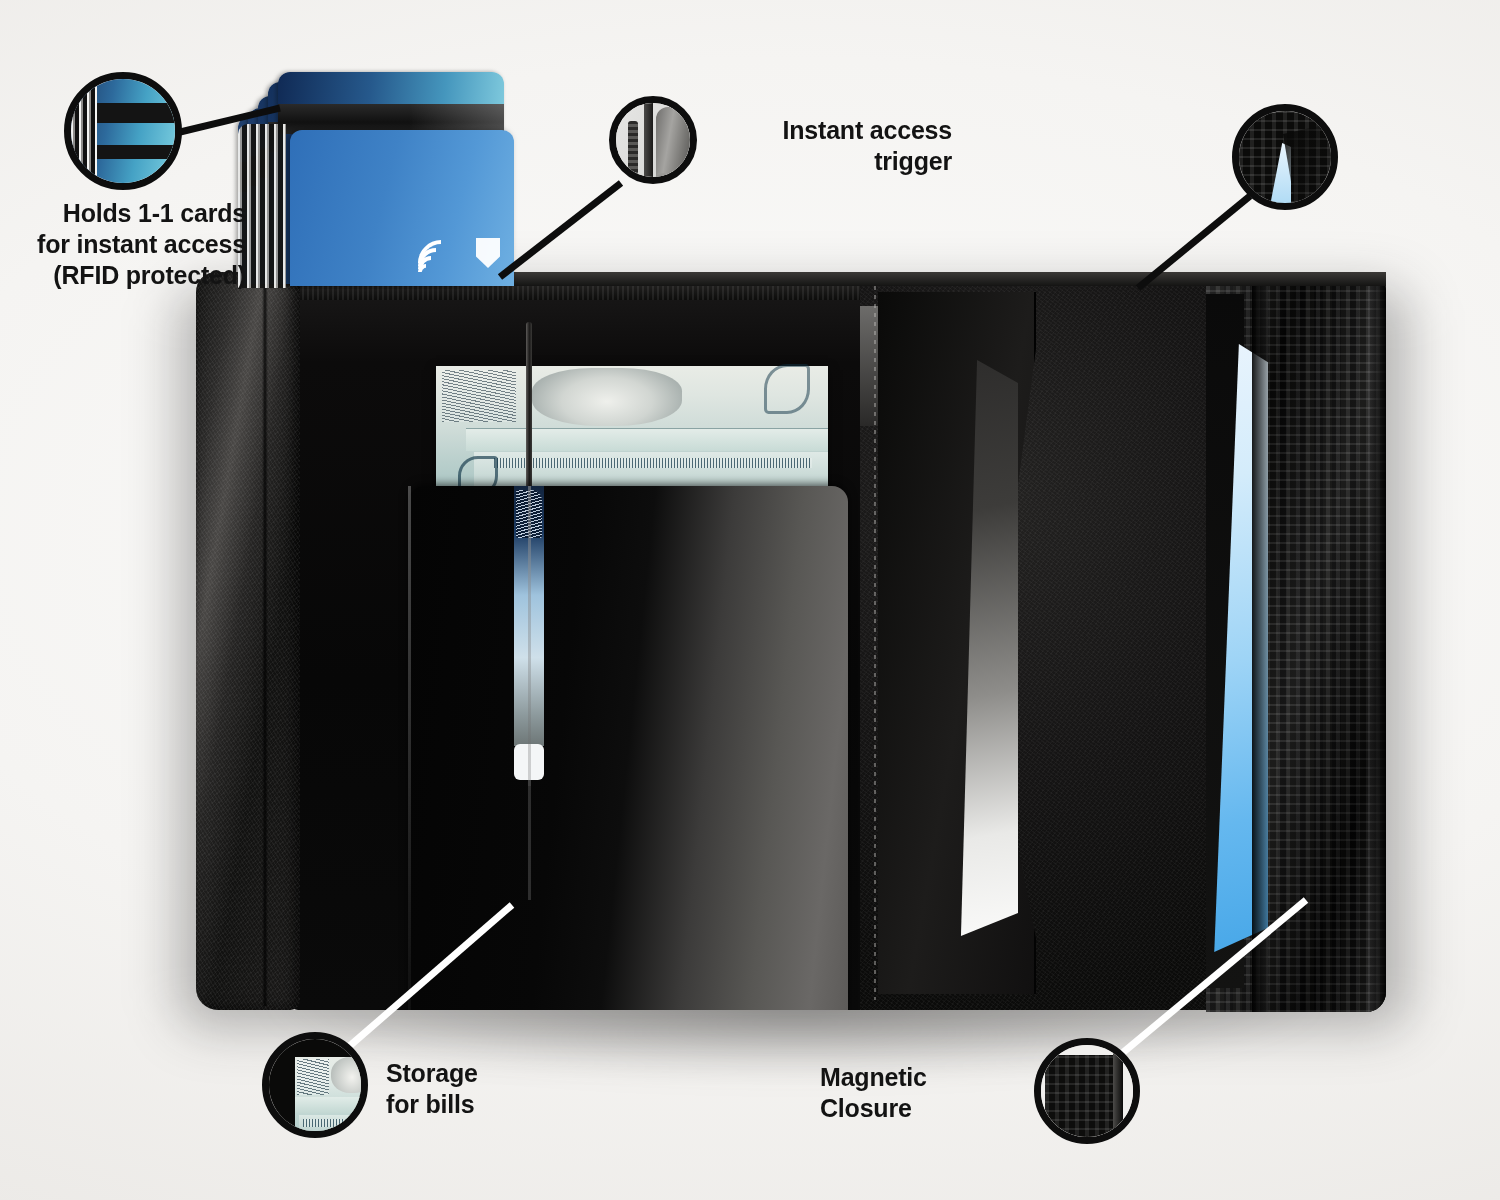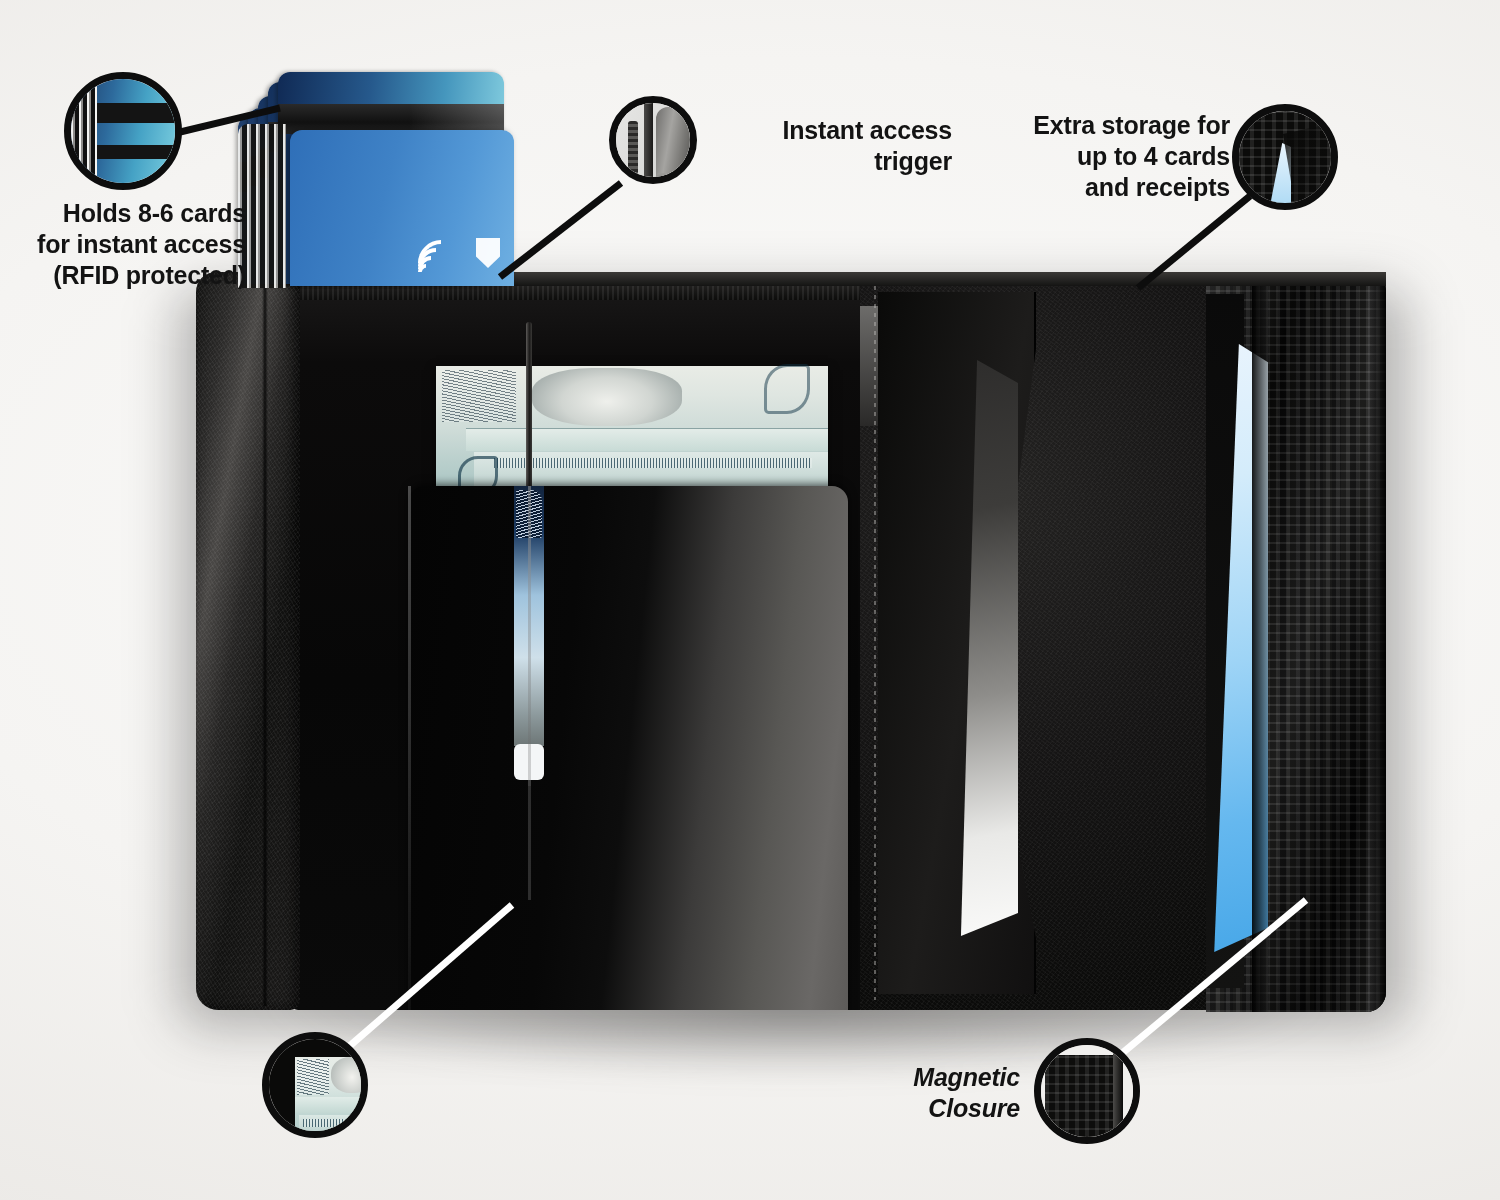--- a/index.html
+++ b/index.html
@@ -394,21 +394,21 @@
     position:absolute;
     color:#131313;
     font-weight:700;
     font-size:25px;
     line-height:31px;
     letter-spacing:-.2px;
     white-space:pre-line;
   }
   .ta-left{text-align:left;}
   .ta-center{text-align:right;}
-  .ta-right{text-align:right;font-style:italic;}
+  .ta-right{}
 </style>
 </head>
 <body style="background: rgb(244, 243, 241);">
 
 <div class="stage">
 
   <div class="bg"></div>
   <div class="floor-shadow"></div>
 
   <div class="wallet">
@@ -550,28 +550,27 @@
     </div>
   </div>
 
   <div class="mag dark-ring mag-closure" style="left:1034px;top:1038px;width:106px;height:106px;">
     <div class="mag-inner">
       <div class="blk"></div>
       <div class="rim"></div>
     </div>
   </div>
 
-  <div class="callout ta-center" style="left:14px;top:198px;width:232px;">Holds 8-6 cards
+  <div class="callout ta-center" style="left:14px;top:198px;width:232px;">Holds 1-1 cards
 for instant access
 (RFID protected)</div>
 
   <div class="callout ta-center" style="left:704px;top:115px;width:248px;">Instant access
 trigger</div>
 
-  <div class="callout ta-center" style="left:962px;top:110px;width:268px;">Extra storage for
-up to 4 cards
-and receipts</div>
-
+
+  <div class="callout ta-left" style="left:386px;top:1058px;width:240px;">Storage
+for bills</div>
 
   <div class="callout ta-right" style="left:820px;top:1062px;width:200px;">Magnetic
 Closure</div>
 
 </div>
 
 </body></html>

